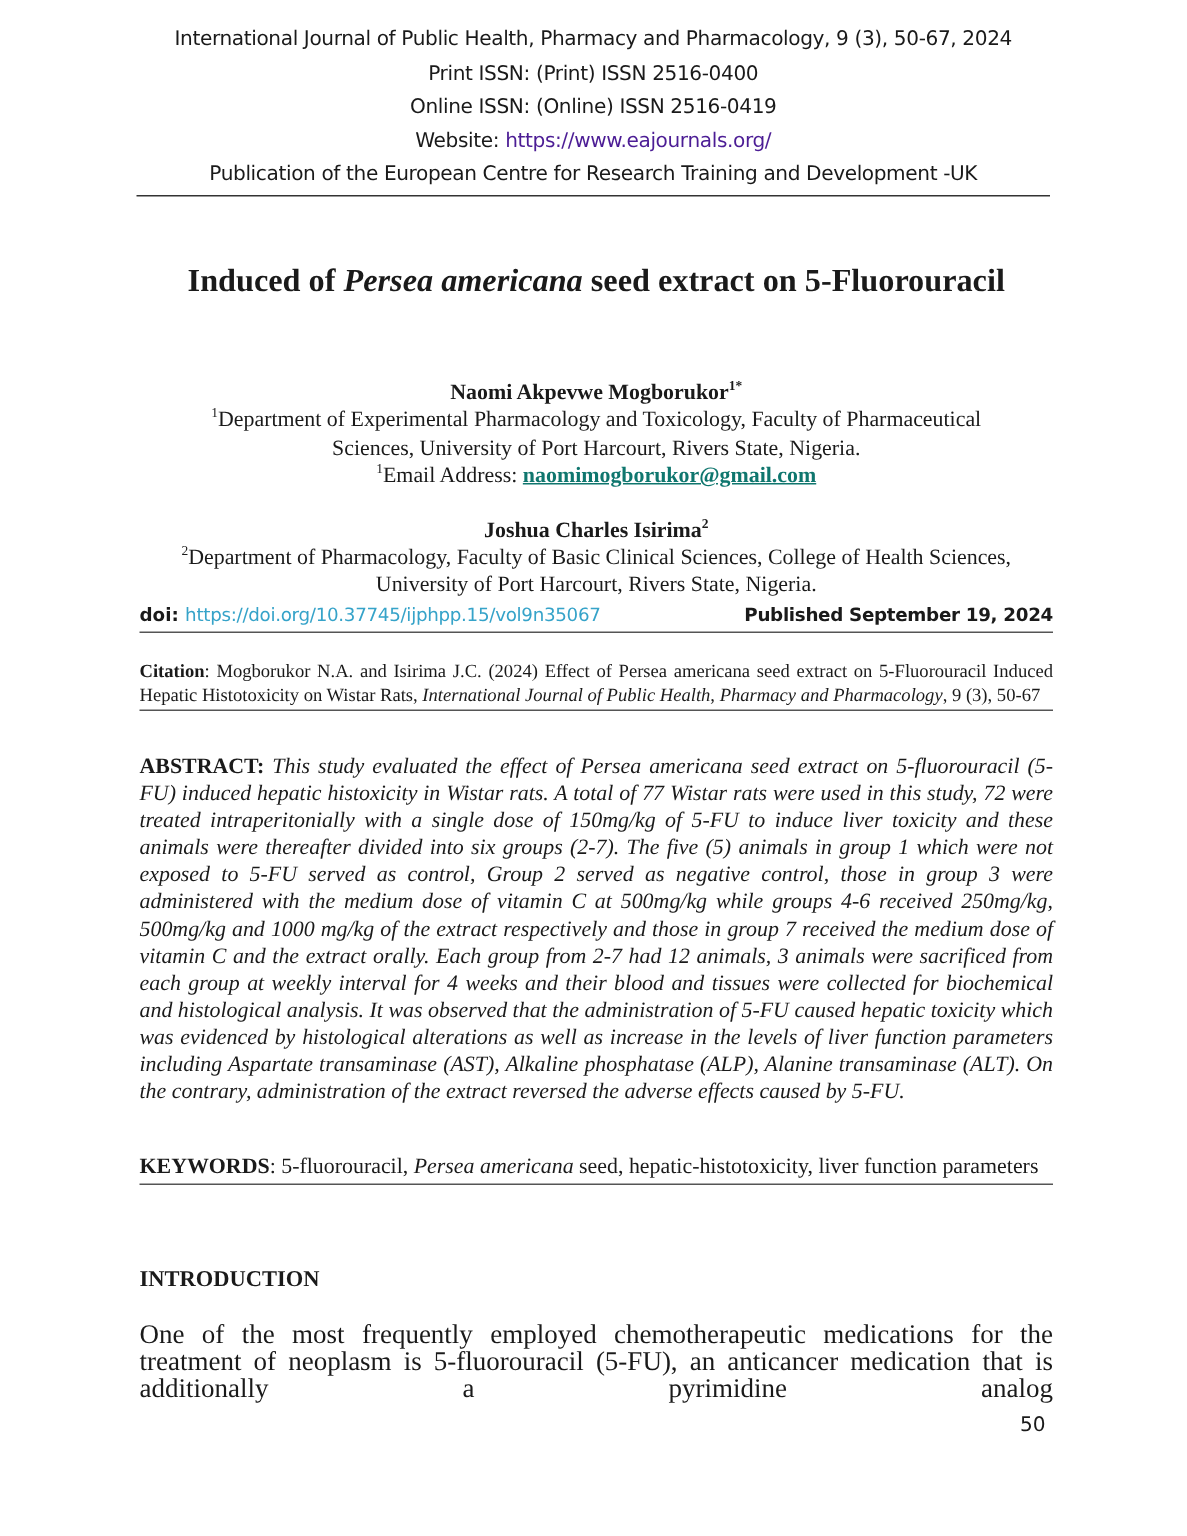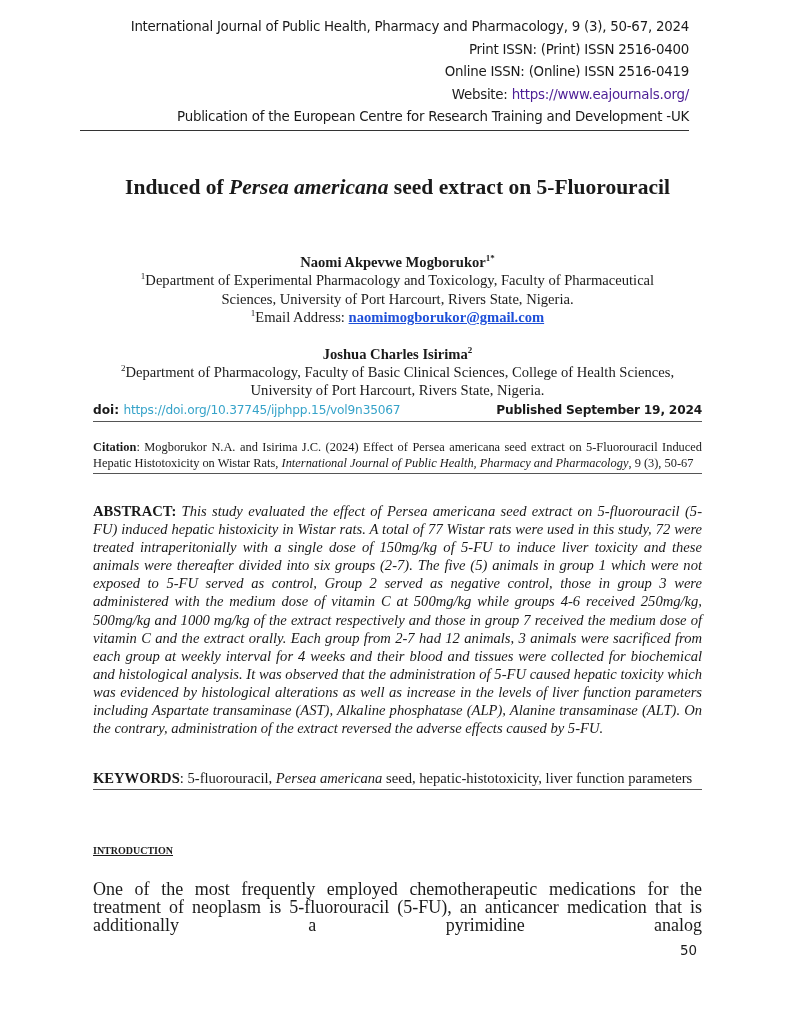--- a/index.html
+++ b/index.html
@@ -1,47 +1,47 @@
 <!DOCTYPE html>
 <html><head>
 <meta charset="utf-8">
 <style>
   html, body { margin: 0; padding: 0; background: #ffffff; }
   body { width: 791px; height: 1024px; position: relative; overflow: hidden; color: #1a1a1a; }
   .sans { font-family: "DejaVu Sans", "Liberation Sans", sans-serif; }
   .serif { font-family: "Liberation Serif", "DejaVu Serif", serif; }
 
-  .header { position: absolute; left: 80px; width: 609px; top: 16px; text-align: right; font-size: 13.4px; line-height: 22.5px; }
+  .header { position: absolute; left: 91px; width: 609px; top: 16px; text-align: center; font-size: 13.4px; line-height: 22.5px; }
   .header .line { white-space: nowrap; letter-spacing: -0.25px; }
   .header a { color: #4c1d95; }
   .header .pub { border-bottom: 1.3px solid #333; padding-bottom: 1px; }
 
   .title { position: absolute; left: 93px; width: 609px; top: 174px; text-align: center; font-size: 21.5px; font-weight: bold; line-height: 27px; }
   .authors { position: absolute; left: 93px; width: 609px; top: 253px; text-align: center; font-size: 14.6px; line-height: 18.4px; }
   .authors .name { font-weight: bold; }
   .authors sup { font-size: 9px; line-height: 0; }
-  .authors a { color: #1d4ed8; font-weight: bold; text-decoration: underline; }
+  .authors a { color: #0f766e; font-weight: bold; text-decoration: underline; }
   .authors .gap { height: 18px; }
 
   .doi-row { position: absolute; left: 93px; width: 609px; top: 403px; display: flex; justify-content: space-between; font-size: 12.2px; border-bottom: 1.3px solid #555; padding-bottom: 4px; }
   .doi-row .doi-label { font-weight: bold; }
   .doi-row a { color: #36a3c9; text-decoration: none; letter-spacing: -0.2px; }
   .doi-row .published { font-weight: bold; letter-spacing: -0.2px; }
 
   .citation { position: absolute; left: 93px; width: 609px; top: 439px; font-size: 12.4px; line-height: 16.3px; text-align: justify; border-bottom: 1.3px solid #555; padding-bottom: 1px; }
   .citation b { font-weight: bold; }
 
   .abstract { position: absolute; left: 93px; width: 609px; top: 502px; font-size: 14.6px; line-height: 18.1px; text-align: justify; }
   .abstract .lbl { font-weight: bold; font-style: normal; }
   .abstract .txt { font-style: italic; }
 
   .keywords { position: absolute; left: 93px; width: 609px; top: 769px; font-size: 14.6px; line-height: 18px; text-align: justify; border-bottom: 1.3px solid #555; padding-bottom: 2px; }
   .keywords .lbl { font-weight: bold; }
 
-  .intro-h { position: absolute; left: 93px; top: 845px; font-size: 10px; font-weight: bold; text-decoration: underline; }
+  .intro-h { position: absolute; left: 93px; top: 845px; font-size: 15px; font-weight: bold; }
   .intro-p { position: absolute; left: 93px; width: 609px; top: 880px; font-size: 18px; line-height: 18.2px; text-align: justify; text-align-last: justify; }
 
   .page-num { position: absolute; left: 680px; top: 943px; font-size: 13.4px; }
 </style>
 </head>
 <body>
 
 <div class="header sans">
   <div class="line">International Journal of Public Health, Pharmacy and Pharmacology, 9 (3), 50-67, 2024</div>
   <div class="line">Print ISSN: (Print) ISSN 2516-0400</div>

